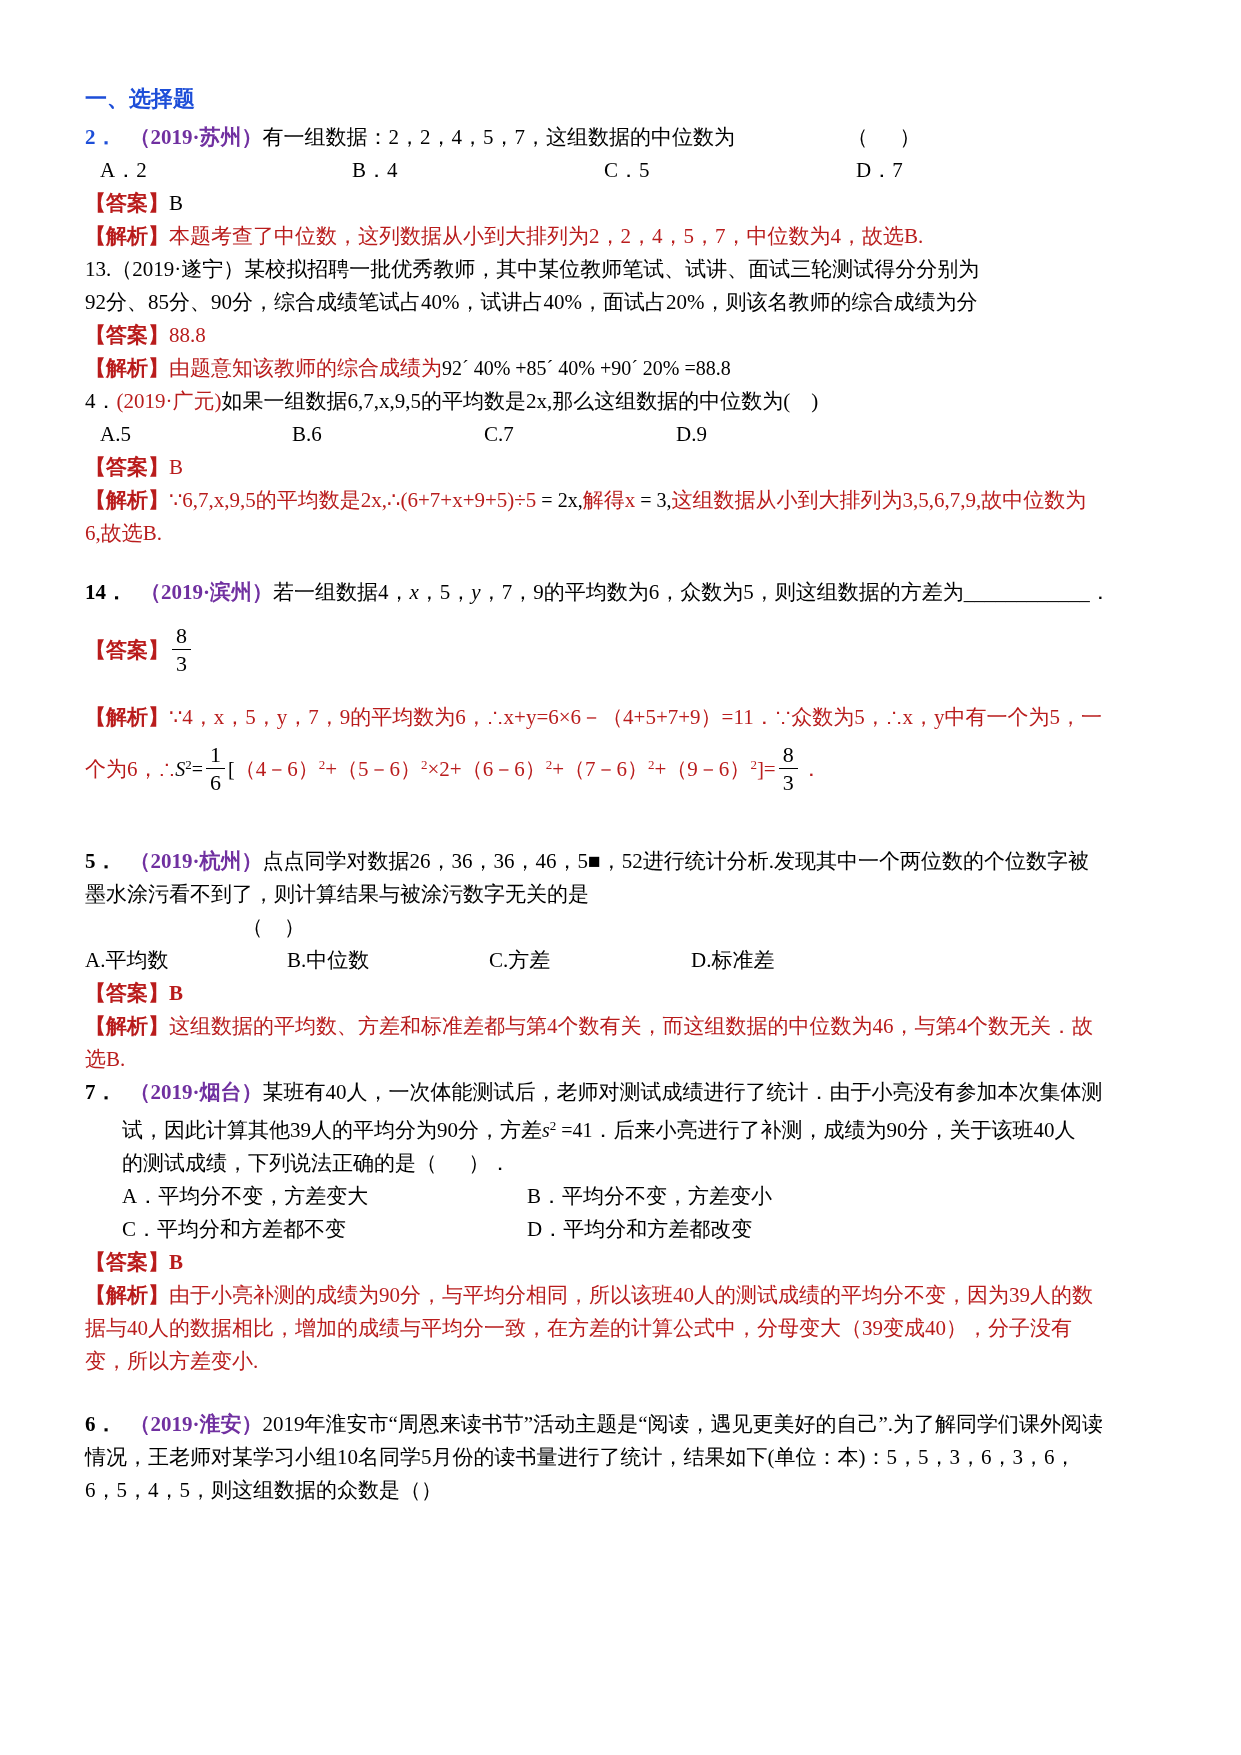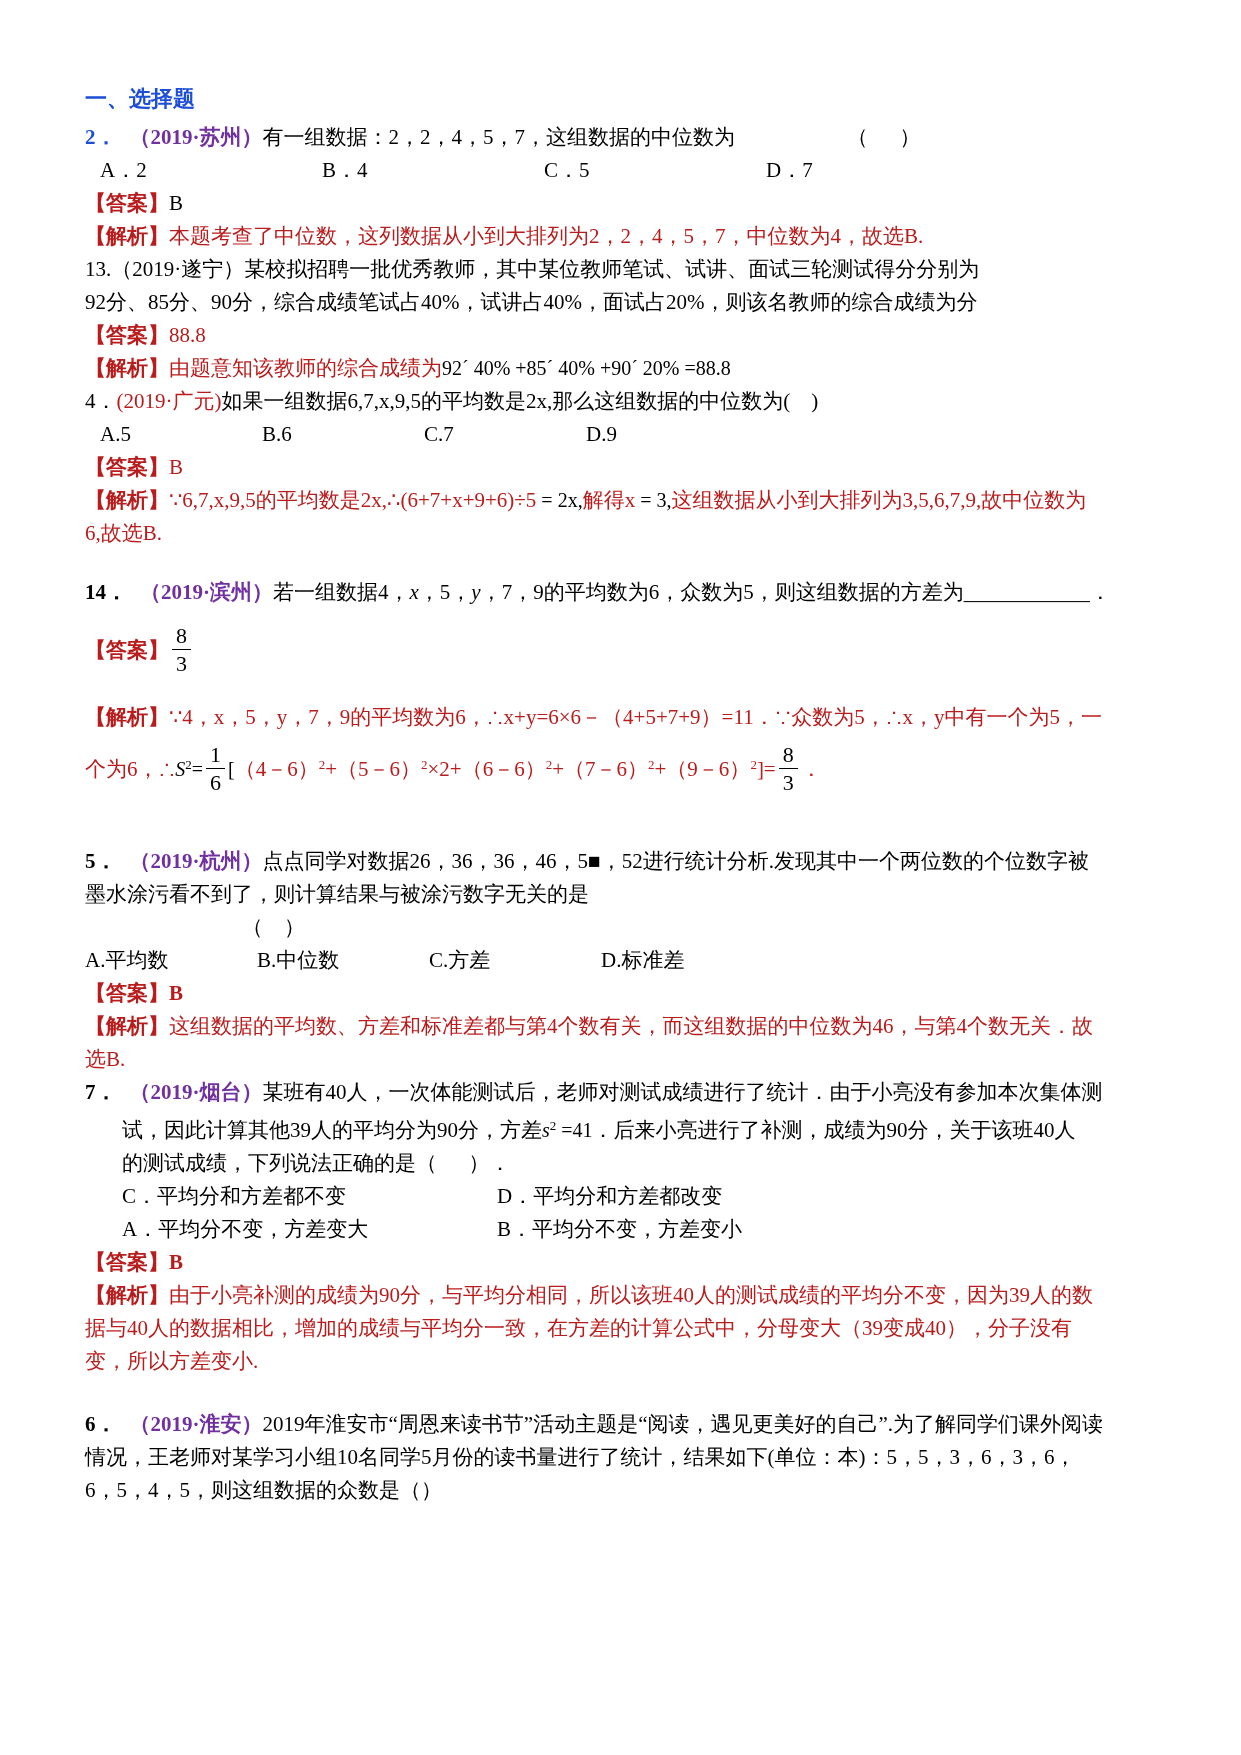--- a/index.html
+++ b/index.html
@@ -23,21 +23,21 @@
   .bold{font-weight:bold;}
   .italic{font-style:italic;}
   .math{font-family:"Liberation Serif","DejaVu Serif",serif;font-size:20px;}
   .big{font-size:26px;}
   .sup{font-size:13px;vertical-align:7px;}
   .gap-left{margin-left:112px;}
   .gap-sm{margin-left:13px;margin-top:43px;}
   .header{font-size:22px;margin-bottom:6px;}
   .indent1{padding-left:37px;}
   .q5-bracket{padding-left:157px;}
-  .opt-row{display:flex;}
+  .opt-row{display:flex;gap:30px;}
   .opt-row .opt{display:inline-block;}
   .opt-q2{padding-left:15px;}
   .opt-q2 .opt{width:222px;}
   .opt-q4{padding-left:15px;}
   .opt-q4 .opt{width:162px;}
   .opt-q5 .opt{width:172px;}
   .opt-q7{padding-left:37px;}
   .opt-q7 .opt{width:375px;}
   .frac{display:inline-block;vertical-align:middle;text-align:center;line-height:1.15;font-size:22px;margin:0 3px 4px 3px;}
   .frac .num{display:block;border-bottom:1.6px solid currentColor;padding:0 4px 1px 4px;}
@@ -53,43 +53,43 @@
       <div class="line opt-q2 opt-row"><span class="opt">A．2</span><span class="opt">B．4</span><span class="opt">C．5</span><span class="opt">D．7</span></div>
       <div class="line"><span class="c-red bold">【答案】</span><span>B</span></div>
       <div class="line"><span class="c-red bold">【解析】</span><span class="c-red">本题考查了中位数，这列数据从小到大排列为2，2，4，5，7，中位数为4，故选B.</span></div>
       <div class="line"><span>13.（2019·遂宁）某校拟招聘一批优秀教师，其中某位教师笔试、试讲、面试三轮测试得分分别为</span></div>
       <div class="line"><span>92分、85分、90分，综合成绩笔试占40%，试讲占40%，面试占20%，则该名教师的综合成绩为分</span></div>
       <div class="line"><span class="c-red bold">【答案】</span><span class="c-red">88.8</span></div>
       <div class="line"><span class="c-red bold">【解析】</span><span class="c-red">由题意知该教师的综合成绩为</span><span class="math">92´ 40% +85´ 40% +90´ 20% =88.8</span></div>
       <div class="line"><span>4．</span><span class="c-red">(2019·广元)</span><span>如果一组数据6,7,x,9,5的平均数是2x,那么这组数据的中位数为(　)</span></div>
       <div class="line opt-q4 opt-row"><span class="opt">A.5</span><span class="opt">B.6</span><span class="opt">C.7</span><span class="opt">D.9</span></div>
       <div class="line"><span class="c-red bold">【答案】</span><span class="c-red">B</span></div>
-      <div class="line"><span class="c-red bold">【解析】</span><span class="c-red">∵6,7,x,9,5的平均数是2x,∴(6+7+x+9+6)÷5</span><span class="math"> = 2x,</span><span class="c-red">解得x</span><span class="math"> = 3,</span><span class="c-red">这组数据从小到大排列为3,5,6,7,9,故中位数为</span></div>
+      <div class="line"><span class="c-red bold">【解析】</span><span class="c-red">∵6,7,x,9,5的平均数是2x,∴(6+7+x+9+5)÷5</span><span class="math"> = 2x,</span><span class="c-red">解得x</span><span class="math"> = 3,</span><span class="c-red">这组数据从小到大排列为3,5,6,7,9,故中位数为</span></div>
       <div class="line"><span class="c-red">6,故选B.</span></div>
       <div class="spacer" style="height: 26px;"></div>
       <div class="line"><span class="bold">14．</span><span class="c-purple bold gap-sm">（2019·滨州）</span><span>若一组数据4，</span><span class="italic">x</span><span>，5，</span><span class="italic">y</span><span>，7，9的平均数为6，众数为5，则这组数据的方差为</span><span>____________</span><span>．</span></div>
       <div class="spacer" style="height: 14px;"></div>
       <div class="line"><span class="c-red bold">【答案】</span><span class="frac math big"><span class="num">8</span><span class="den">3</span></span></div>
       <div class="spacer" style="height: 20px;"></div>
       <div class="line"><span class="c-red bold">【解析】</span><span class="c-red">∵4，x，5，y，7，9的平均数为6，∴x+y=6×6－（4+5+7+9）=11．∵众数为5，∴x，y中有一个为5，一</span></div>
       <div class="spacer" style="height: 8px;"></div>
       <div class="line"><span class="c-red">个为6，∴</span><span class="italic math">S</span><span class="sup math">2</span><span class="math">=</span><span class="frac math"><span class="num">1</span><span class="den">6</span></span><span class="math">[</span><span class="c-red">（4－6）</span><span class="sup c-red">2</span><span class="c-red">+（5－6）</span><span class="sup c-red">2</span><span class="c-red">×2+（6－6）</span><span class="sup c-red">2</span><span class="c-red">+（7－6）</span><span class="sup c-red">2</span><span class="c-red">+（9－6）</span><span class="sup c-red">2</span><span class="c-red">]=</span><span class="frac math"><span class="num">8</span><span class="den">3</span></span><span class="c-red">．</span></div>
       <div class="spacer" style="height: 46px;"></div>
       <div class="line"><span class="bold">5．</span><span class="c-purple bold gap-sm">（2019·杭州）</span><span>点点同学对数据26，36，36，46，5</span><span>■</span><span>，52进行统计分析.发现其中一个两位数的个位数字被</span></div>
       <div class="line"><span>墨水涂污看不到了，则计算结果与被涂污数字无关的是</span></div>
       <div class="line q5-bracket"><span>（    ）</span></div>
       <div class="line opt-q5 opt-row"><span class="opt">A.平均数</span><span class="opt">B.中位数</span><span class="opt">C.方差</span><span class="opt">D.标准差</span></div>
       <div class="line"><span class="c-red bold">【答案】</span><span class="c-red bold">B</span></div>
       <div class="line"><span class="c-red bold">【解析】</span><span class="c-red">这组数据的平均数、方差和标准差都与第4个数有关，而这组数据的中位数为46，与第4个数无关．故</span></div>
       <div class="line"><span class="c-red">选B.</span></div>
       <div class="line"><span class="bold">7．</span><span class="c-purple bold gap-sm">（2019·烟台）</span><span>某班有40人，一次体能测试后，老师对测试成绩进行了统计．由于小亮没有参加本次集体测</span></div>
       <div class="line indent1"><span>试，因此计算其他39人的平均分为90分，方差</span><span class="italic math">s</span><span class="sup math">2</span><span class="math"> =41</span><span>．后来小亮进行了补测，成绩为90分，关于该班40人</span></div>
       <div class="line indent1"><span>的测试成绩，下列说法正确的是（      ）．</span></div>
+      <div class="line opt-q7 opt-row"><span class="opt">A．平均分不变，方差变大</span><span class="opt">B．平均分不变，方差变小</span></div>
       <div class="line opt-q7 opt-row"><span class="opt">C．平均分和方差都不变</span><span class="opt">D．平均分和方差都改变</span></div>
-      <div class="line opt-q7 opt-row"><span class="opt">A．平均分不变，方差变大</span><span class="opt">B．平均分不变，方差变小</span></div>
       <div class="line"><span class="c-red bold">【答案】</span><span class="c-red bold">B</span></div>
       <div class="line"><span class="c-red bold">【解析】</span><span class="c-red">由于小亮补测的成绩为90分，与平均分相同，所以该班40人的测试成绩的平均分不变，因为39人的数</span></div>
       <div class="line"><span class="c-red">据与40人的数据相比，增加的成绩与平均分一致，在方差的计算公式中，分母变大（39变成40），分子没有</span></div>
       <div class="line"><span class="c-red">变，所以方差变小.</span></div>
       <div class="spacer" style="height: 30px;"></div>
       <div class="line"><span class="bold">6．</span><span class="c-purple bold gap-sm">（2019·淮安）</span><span>2019年淮安市“周恩来读书节”活动主题是“阅读，遇见更美好的自己”.为了解同学们课外阅读</span></div>
       <div class="line"><span>情况，王老师对某学习小组10名同学5月份的读书量进行了统计，结果如下(单位：本)：5，5，3，6，3，6，</span></div>
       <div class="line"><span>6，5，4，5，则这组数据的众数是（）</span></div>
     </div>
 </div>

